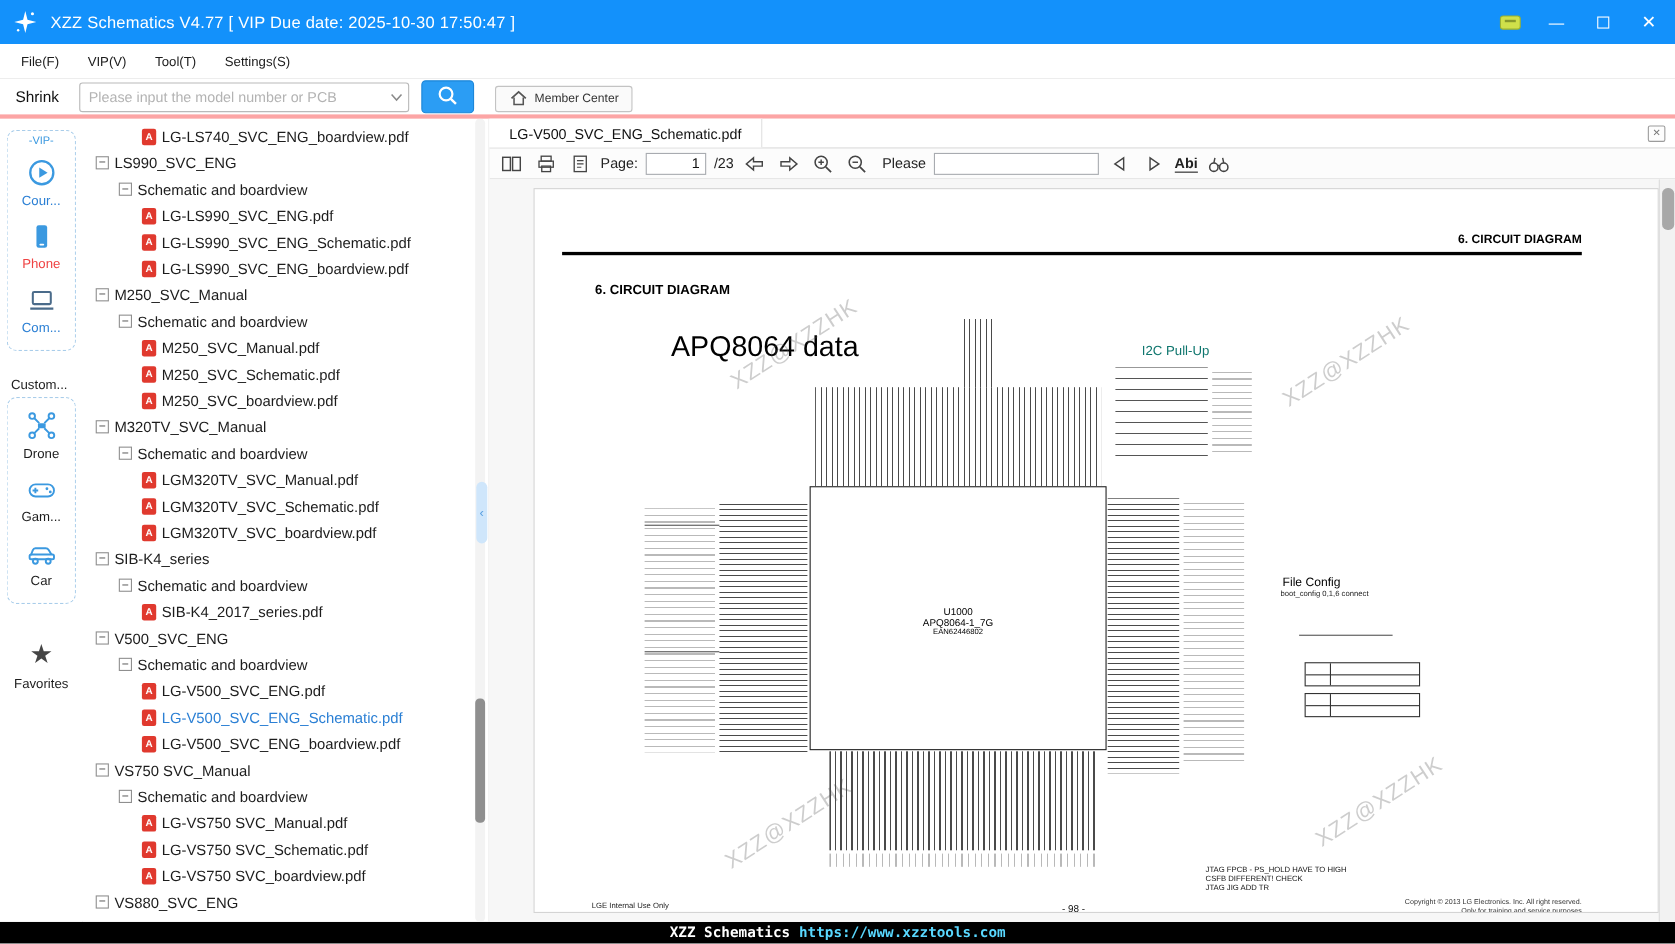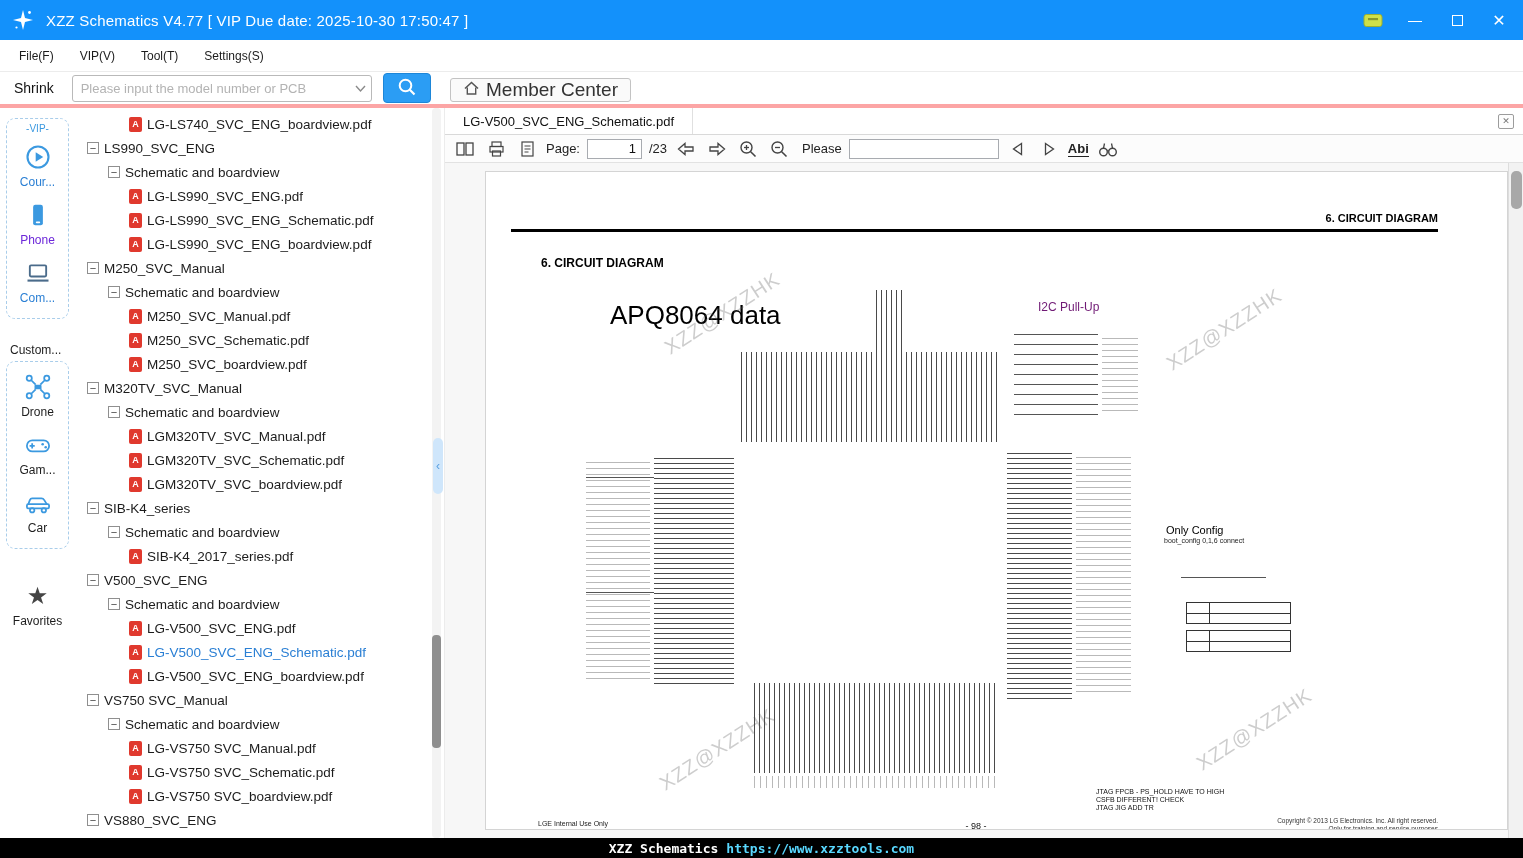--- a/index.html
+++ b/index.html
@@ -20,21 +20,21 @@
   .menu-item { padding:0 13px; font-size:12px; color:#1c1c1c; height:100%; display:flex; align-items:center; }
 
   
   .searchbar { position:relative; height:36px; background:#fff; border-bottom:4px solid #fca5a5; display:flex; align-items:center; padding-left:8px; }
   .shrink-btn { font-size:14px; color:#111; background:none; border:none; padding:4px 6px; }
   .search-wrap { position:relative; margin-left:12px; width:300px; height:27px; border:1px solid #b9b9b9; border-radius:3px; background:#fff; display:flex; align-items:center; }
   .search-wrap input { flex:1; border:none; outline:none; font-size:13px; color:#0f172a; padding:0 8px; background:transparent; }
   .search-wrap input::placeholder { color:#b3b3b3; }
   .combo-chev { width:20px; display:flex; align-items:center; justify-content:center; }
   .search-btn { margin-left:11px; width:48px; height:30px; background:#2b9df4; border:1px solid #1d86d8; border-radius:4px; display:flex; align-items:center; justify-content:center; }
-  .member-btn { position:absolute; left:450px; top:6px; height:24px; border:1px solid #c3c3c3; border-radius:3px; background:#fafafa; display:flex; align-items:center; gap:6px; padding:0 12px; font-size:19px; color:#333; }
+  .member-btn { position:absolute; left:450px; top:6px; height:24px; border:1px solid #c3c3c3; border-radius:3px; background:#fafafa; display:flex; align-items:center; gap:6px; padding:0 12px; font-size:11px; color:#333; }
 
   
   .body { position:relative; display:flex; height:730px; }
 
   
   .iconbar { width:75px; background:#fff; padding-top:8px; flex:0 0 75px; }
   .vip-box,.custom-box { margin:2px 6px 0 6px; border:1px dashed #a9cdea; border-radius:9px; padding:4px 0 8px 0; }
   .vip-label { text-align:center; color:#3b99e0; font-size:10px; margin-bottom:2px; }
   .side-item { display:flex; flex-direction:column; align-items:center; padding:6px 0 5px 0; }
   .side-icon { width:30px; height:30px; display:flex; align-items:center; justify-content:center; }
@@ -69,21 +69,21 @@
   .viewer { position:relative; flex:1; background:#f7f7f7; overflow:hidden; }
   .vscroll { position:absolute; right:0; top:0; width:15px; height:100%; background:#f2f2f2; border-left:1px solid #ddd; }
   .vthumb { position:absolute; left:2px; top:8px; width:11px; height:38px; background:#a8a8a8; border-radius:5px; }
 
   .page { position:absolute; left:40px; top:8px; width:1023px; height:659px; background:#fff; border:1px solid #d4d4d4; overflow:hidden; }
   .page .abs { position:absolute; }
   .hdr-rule { left:25px; top:57px; width:927px; height:3px; background:#000; }
   .hdr-right { left:730px; top:40px; width:222px; text-align:right; font-size:11px; font-weight:bold; color:#000; }
   .sec-title { left:55px; top:84px; font-size:12px; font-weight:bold; color:#000; }
   .main-title { left:124px; top:128px; font-size:26px; font-weight:500; color:#000; }
-  .i2c-title { left:552px; top:128px; font-size:12px; color:#701a75; }
+  .i2c-title { left:552px; top:140px; font-size:12px; color:#0f766e; }
   .boot-title { left:680px; top:352px; font-size:11px; color:#000; }
   .boot-sub { left:678px; top:365px; font-size:7px; color:#222; }
   .jtag-box { left:592px; top:492px; width:220px; height:118px; border:1px solid #333; background:#fff; }
   .jtag-title { left:0; top:7px; width:100%; text-align:center; font-size:10px; color:#000; }
   .jtag-conn { left:96px; top:32px; width:26px; height:74px; border:1px solid #333; }
   .notes { left:610px; top:616px; font-size:7px; color:#111; line-height:8px; }
   .foot-left { left:52px; top:648px; font-size:7px; color:#222; }
   .page-num { left:440px; top:649px; width:100px; text-align:center; font-size:9px; color:#111; }
   .copyright { left:690px; top:645px; width:262px; text-align:right; font-size:6.5px; color:#333; line-height:7.5px; }
   .watermark { font-size:20px; color:rgba(90,90,90,.30); transform:rotate(-33deg); letter-spacing:1px; white-space:nowrap; }
@@ -186,21 +186,21 @@
           </span>
           <span class="side-label" style="color:#2a7fd4;">Cour...</span>
         </div>
         <div class="side-item">
           <span class="side-icon">
             <svg viewBox="0 0 24 24" width="26" height="26">
                 <rect x="7.5" y="2.5" width="9" height="19" rx="2" fill="#3b99e0"></rect>
                 <rect x="10" y="18" width="4" height="1.6" rx=".8" fill="#fff"></rect>
               </svg>
           </span>
-          <span class="side-label" style="color:#6d28d9;">Phone</span>
+          <span class="side-label" style="color:#ef4444;">Phone</span>
         </div>
         <div class="side-item">
           <span class="side-icon">
             <svg viewBox="0 0 24 24" width="28" height="28">
                 <rect x="5" y="5.5" width="14" height="9.5" rx="1" fill="none" stroke="#4a6b8a" stroke-width="1.6"></rect>
                 <path d="M3 18.5 H21" stroke="#4a6b8a" stroke-width="1.8"></path>
               </svg>
           </span>
           <span class="side-label" style="color:#2a7fd4;">Com...</span>
         </div>
@@ -493,22 +493,29 @@
           <div class="abs tex-v" style="left:255px; top:180px; width:260px; height:90px;"></div>
           <div class="abs tex-lh" style="left:100px; top:290px; width:64px; height:222px;"></div>
           <div class="abs tex-h" style="left:168px; top:286px; width:80px; height:230px;"></div>
           <div class="abs tex-h" style="left:521px; top:281px; width:65px; height:250px;"></div>
           <div class="abs tex-lh" style="left:590px; top:285px; width:55px; height:240px;"></div>
           <div class="abs tex-v" style="left:268px; top:511px; width:245px; height:90px;"></div>
           <div class="abs tex-lv" style="left:268px; top:604px; width:245px; height:12px;"></div>
           <div class="abs stub" style="left:100px; top:305px; width:68px; height:1px;"></div>
           <div class="abs stub" style="left:100px; top:420px; width:68px; height:1px;"></div>
 
-
-          <div class="abs boot-title">Only Config</div>
+          <div class="abs chip">
+            <div class="abs chip-labels">
+              <div class="l1">U1000</div>
+              <div class="l2">APQ8064-1_7G</div>
+              <div class="l3">EAN62446802</div>
+            </div>
+          </div>
+
+          <div class="abs boot-title">File Config</div>
           <div class="abs boot-sub">boot_config  0,1,6 connect</div>
           <div class="abs stub" style="left:695px; top:405px; width:85px; height:1px;"></div>
           <div class="abs boot-table" style="left:700px; top:430px;"></div>
           <div class="abs boot-table" style="left:700px; top:458px;"></div>
 
           <div class="abs notes">
             <div>JTAG FPCB - PS_HOLD HAVE TO HIGH</div>
             <div>CSFB DIFFERENT! CHECK</div>
             <div>JTAG JIG ADD TR</div>
           </div>

